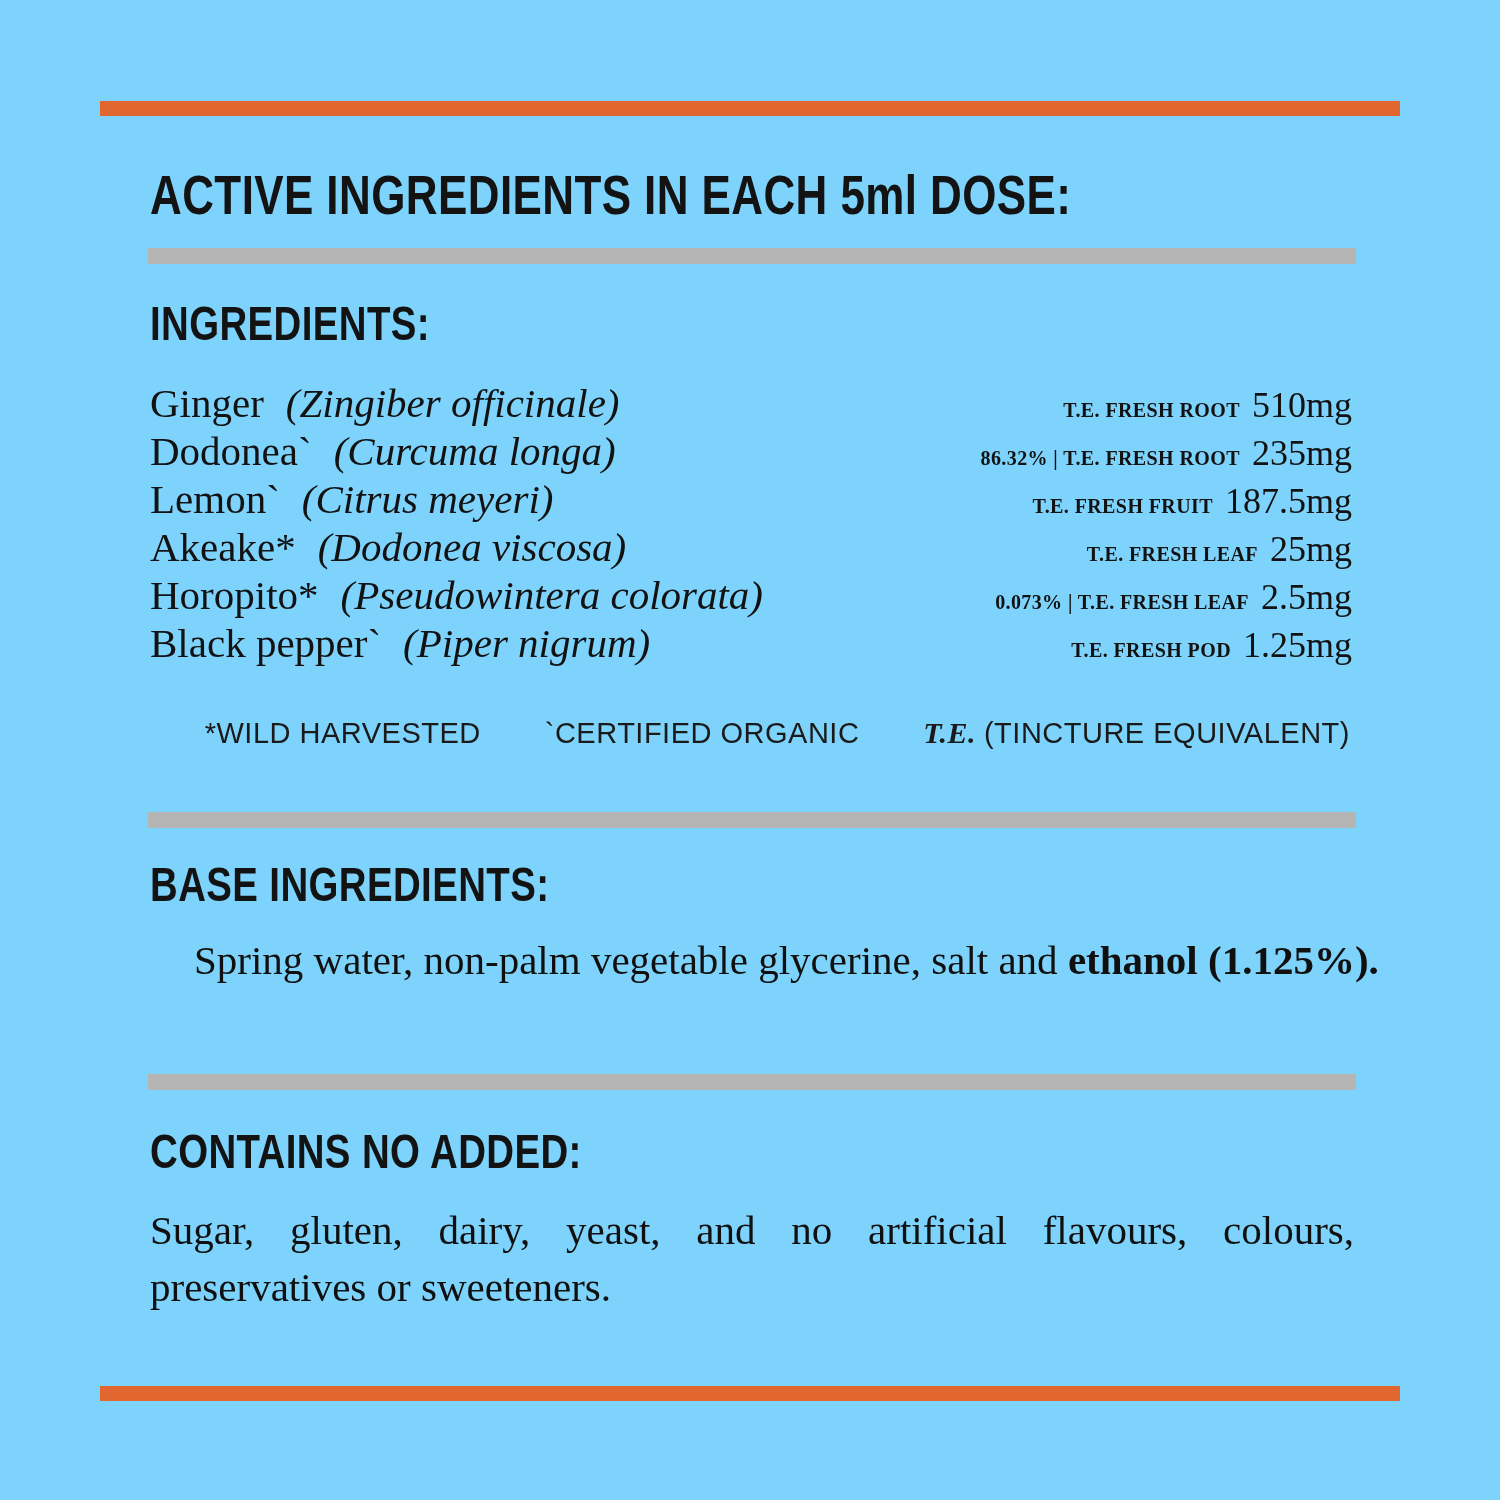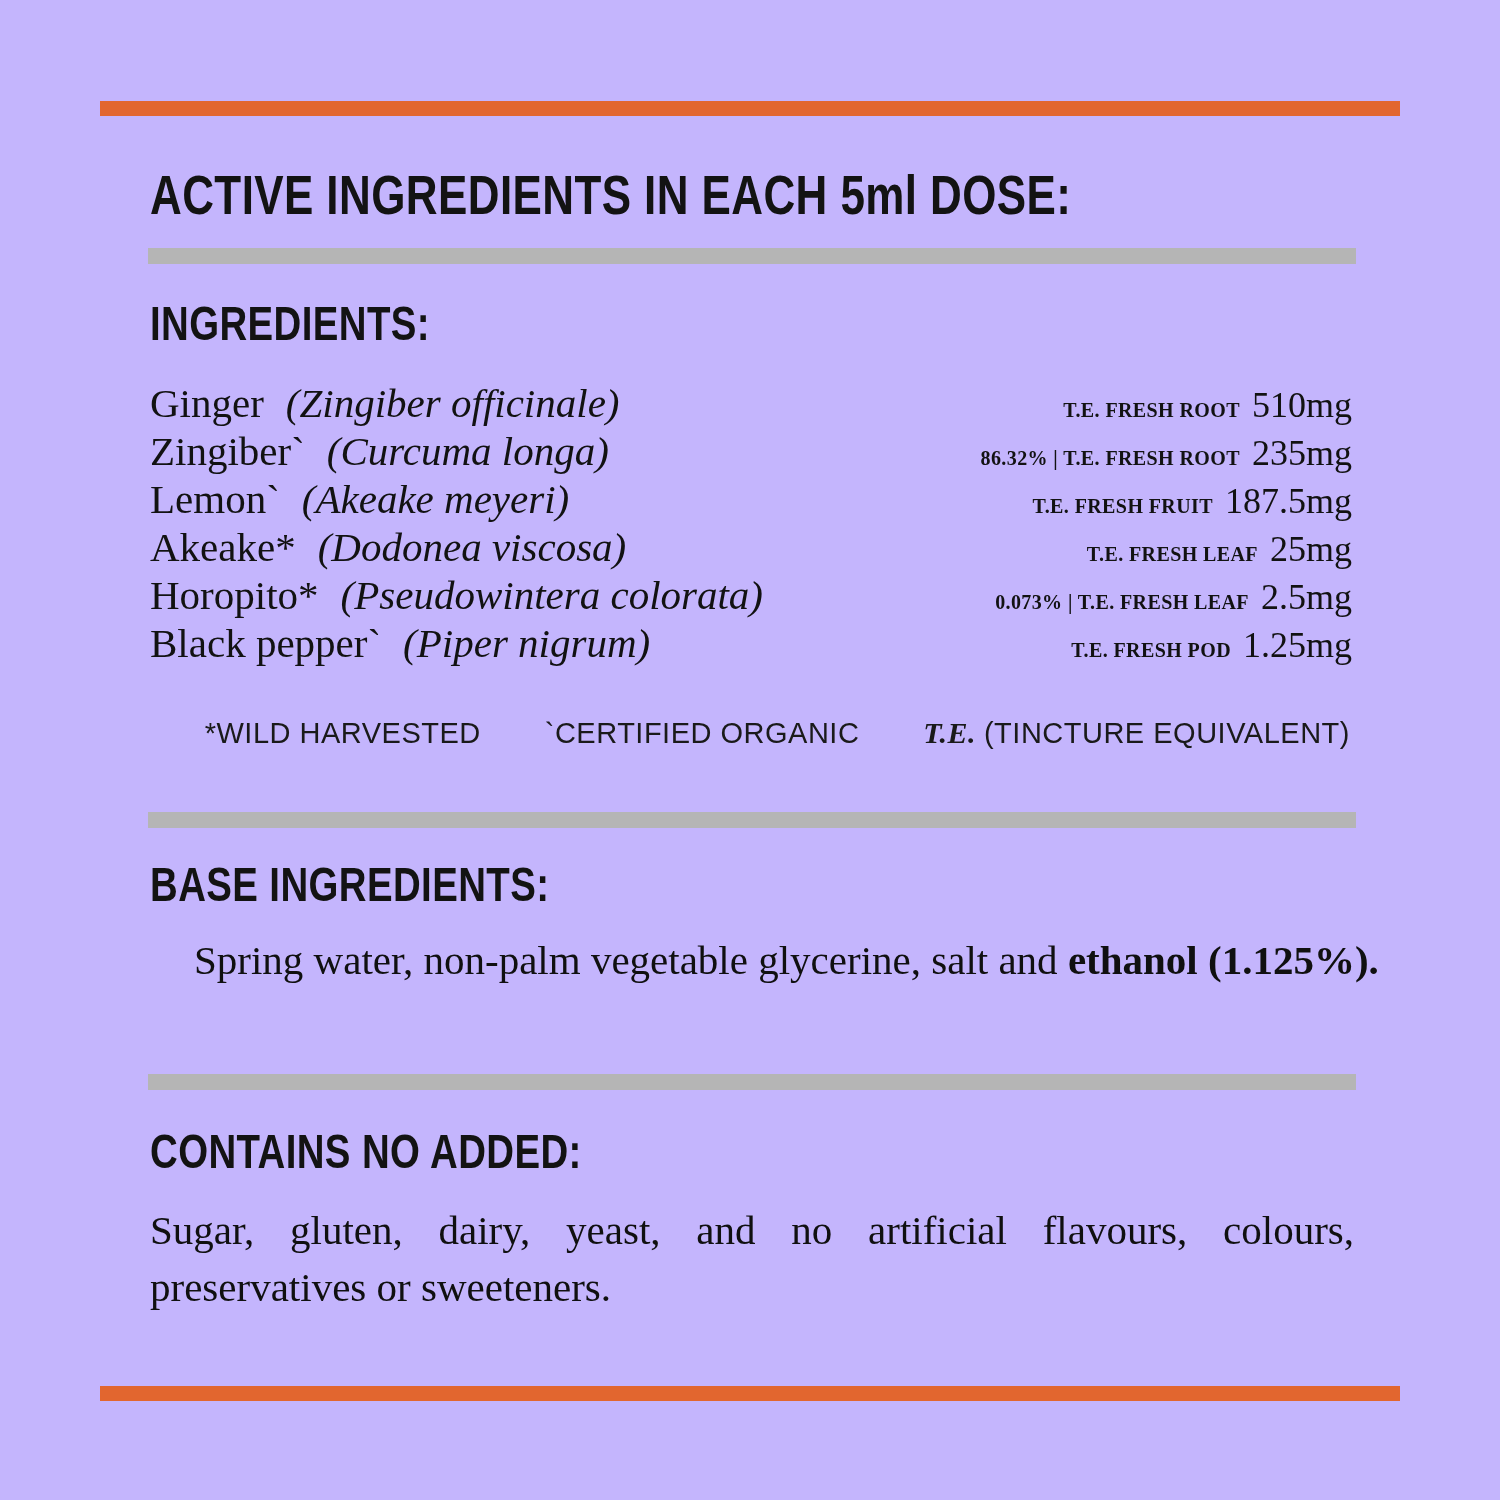--- a/index.html
+++ b/index.html
@@ -6,21 +6,21 @@
     --accent: #e2662f;
     --divider: #b5b5b5;
     --ink: #121212;
   }
   * { margin: 0; padding: 0; box-sizing: border-box; }
   html, body { background: #ffffff; }
   .page {
     position: relative;
     width: 1500px;
     height: 1500px;
-    background: #c4b5fd;
+    background: #7dd3fc;
     overflow: hidden;
     font-family: "Liberation Serif", serif;
     color: var(--ink);
   }
   .bar-accent {
     position: absolute;
     left: 100px;
     width: 1300px;
     height: 15px;
     background: var(--accent);
@@ -137,29 +137,29 @@
 
     <div class="ingredient-row">
       <span class="ing-name-wrap"><span>Ginger</span><span class="ing-species">(Zingiber officinale)</span></span>
       <span class="ing-right">
           <span class="ing-label">T.E. FRESH ROOT</span>
           <span class="ing-amount">510mg</span>
         </span>
     </div>
 
     <div class="ingredient-row">
-      <span class="ing-name-wrap"><span>Zingiber`</span><span class="ing-species">(Curcuma longa)</span></span>
+      <span class="ing-name-wrap"><span>Dodonea`</span><span class="ing-species">(Curcuma longa)</span></span>
       <span class="ing-right">
           <span class="ing-label">86.32% | T.E. FRESH ROOT</span>
           <span class="ing-amount">235mg</span>
         </span>
     </div>
 
     <div class="ingredient-row">
-      <span class="ing-name-wrap"><span>Lemon`</span><span class="ing-species">(Akeake meyeri)</span></span>
+      <span class="ing-name-wrap"><span>Lemon`</span><span class="ing-species">(Citrus meyeri)</span></span>
       <span class="ing-right">
           <span class="ing-label">T.E. FRESH FRUIT</span>
           <span class="ing-amount">187.5mg</span>
         </span>
     </div>
 
     <div class="ingredient-row">
       <span class="ing-name-wrap"><span>Akeake*</span><span class="ing-species">(Dodonea viscosa)</span></span>
       <span class="ing-right">
           <span class="ing-label">T.E. FRESH LEAF</span>

